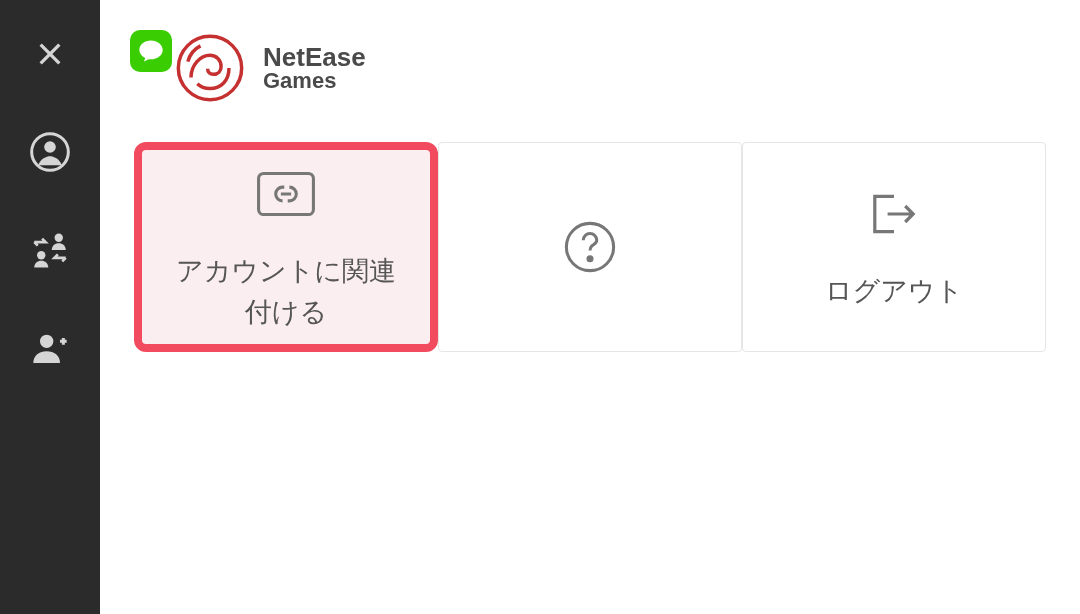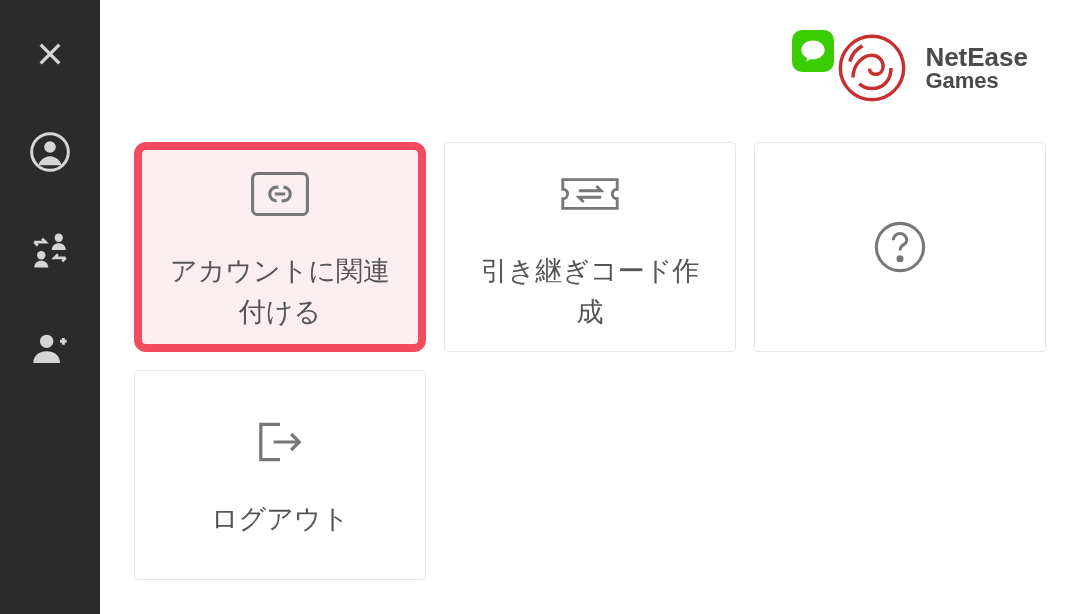--- a/index.html
+++ b/index.html
@@ -32,22 +32,22 @@
     .main {
       flex: 1;
       background: #ffffff;
       display: flex;
       flex-direction: column;
       position: relative;
     }
     .header {
       display: flex;
       align-items: flex-start;
-      justify-content: flex-end;
-      padding: 30px 52px 20px 30px;
+      justify-content: flex-start;
+      padding: 30px 40px 20px 30px;
     }
     .header-left {
       display: flex;
       align-items: center;
       gap: 10px;
     }
     .line-icon {
       width: 42px;
       height: 42px;
       background: #3acd01;
@@ -69,21 +69,20 @@
       flex-direction: column;
       line-height: 1;
       color: #4a4a4a;
       font-weight: bold;
     }
     .logo-text-top { font-size: 26px; }
     .logo-text-bottom { font-size: 22px; }
     .grid {
       display: grid;
       grid-template-columns: repeat(3, 1fr);
-      gap: 18px;
       padding: 16px 34px 30px 34px;
     }
     .card {
       background: #ffffff;
       border: 1px solid #e6e6e6;
       border-radius: 4px;
       height: 210px;
       display: flex;
       flex-direction: column;
       align-items: center;
@@ -176,29 +175,20 @@
     <div class="card highlighted">
       <div class="card-icon">
         <svg width="64" height="48" viewBox="0 0 36 28" fill="none" stroke="#777" stroke-width="1.8">
           <rect x="2" y="2" width="32" height="24" rx="3"></rect>
           <path d="M16 18a4 4 0 0 1 0-8h1M20 10a4 4 0 0 1 0 8h-1M15 14h6"></path>
         </svg>
       </div>
       <div class="card-label">アカウントに関連<br>付ける</div>
     </div>
 
-    <div class="card">
-      <div class="card-icon">
-        <svg width="64" height="48" viewBox="0 0 40 28" fill="none" stroke="#777" stroke-width="1.8">
-          <path d="M3 5h34v6a3 3 0 0 0 0 6v6H3v-6a3 3 0 0 0 0-6V5z"></path>
-          <path d="M13 12h14l-3-3M27 16H13l3 3"></path>
-        </svg>
-      </div>
-      <div class="card-label">引き継ぎコード作<br>成</div>
-    </div>
 
     <div class="card">
       <div class="card-icon">
         <svg width="54" height="54" viewBox="0 0 32 32" fill="none" stroke="#777" stroke-width="1.8">
           <circle cx="16" cy="16" r="14"></circle>
           <path d="M12 12c0-2.5 2-4 4-4s4 1.5 4 4c0 2-2 2.5-3 3.5-0.6 0.6-1 1.3-1 2.5"></path>
           <circle cx="16" cy="23" r="1.2" fill="#777"></circle>
         </svg>
       </div>
     </div>

